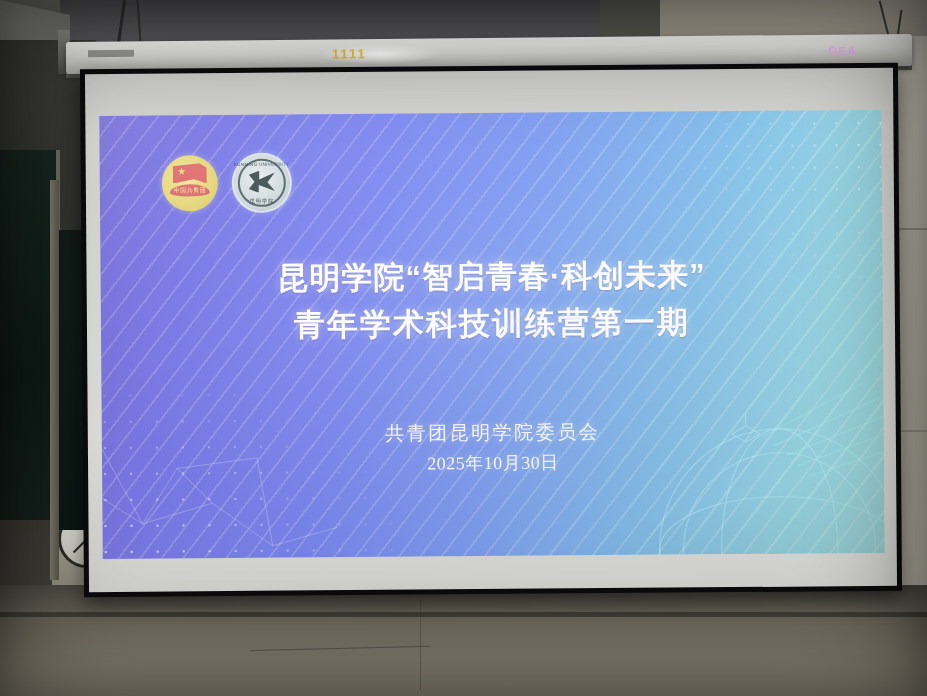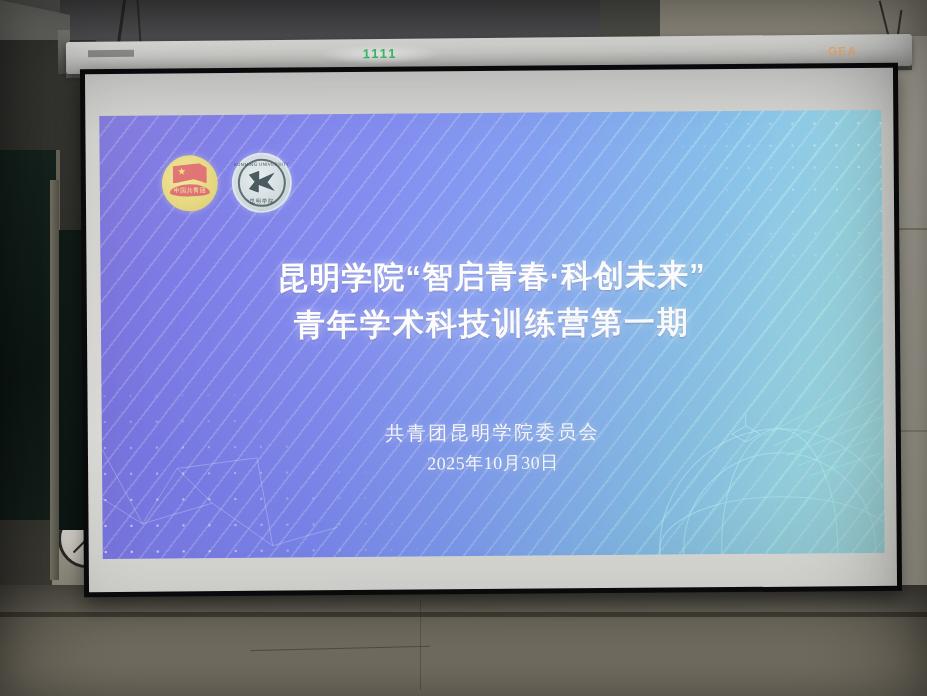--- a/index.html
+++ b/index.html
@@ -54,24 +54,24 @@
   
   .roller{position:absolute;left:66px;top:38px;width:846px;height:32px;
     background:linear-gradient(180deg,#f2f2f0 0%,#d9d9d6 45%,#aeaeab 100%);
     border-radius:3px;transform:rotate(-0.55deg);box-shadow:0 3px 6px rgba(0,0,0,.45);}
   .roller-under{position:absolute;left:66px;top:64px;width:846px;height:10px;
     background:linear-gradient(180deg,#8e8e8b,#5d5d5a);transform:rotate(-0.55deg);}
   .roller-glow{position:absolute;left:320px;top:44px;width:120px;height:20px;
     background:radial-gradient(ellipse at center,rgba(255,255,255,.95) 0%,rgba(255,255,255,0) 72%);
     transform:rotate(-0.55deg);}
   .roller-glow-txt{position:absolute;left:332px;top:45px;width:96px;height:18px;
-    color:#22c55e;font-size:13px;letter-spacing:2px;font-weight:bold;opacity:.85;
-    transform:rotate(-0.55deg);text-align:center;line-height:18px;}
+    color:#eab308;font-size:13px;letter-spacing:2px;font-weight:bold;opacity:.85;
+    transform:rotate(-0.55deg);text-align:left;line-height:18px;}
   .roller-brand{position:absolute;left:828px;top:44px;width:70px;height:18px;
-    color:#fdba74;font-size:12px;font-weight:bold;letter-spacing:1px;opacity:.9;
+    color:#f0abfc;font-size:12px;font-weight:bold;letter-spacing:1px;opacity:.9;
     transform:rotate(-0.55deg);}
   .roller-label{position:absolute;left:88px;top:50px;width:46px;height:7px;
     background:rgba(90,90,88,.55);transform:rotate(-0.55deg);}
   .bracket-l{position:absolute;left:58px;top:30px;width:12px;height:44px;
     background:linear-gradient(180deg,#8b8b86,#4e4e4a);transform:rotate(-0.55deg);}
   .cable{position:absolute;left:120px;top:0px;width:3px;height:44px;
     background:#2c2c2a;transform:rotate(8deg);}
   .cable2{position:absolute;left:138px;top:0px;width:2px;height:42px;
     background:#33332f;transform:rotate(-4deg);}
   .wire-right{position:absolute;left:884px;top:0px;width:2px;height:44px;

